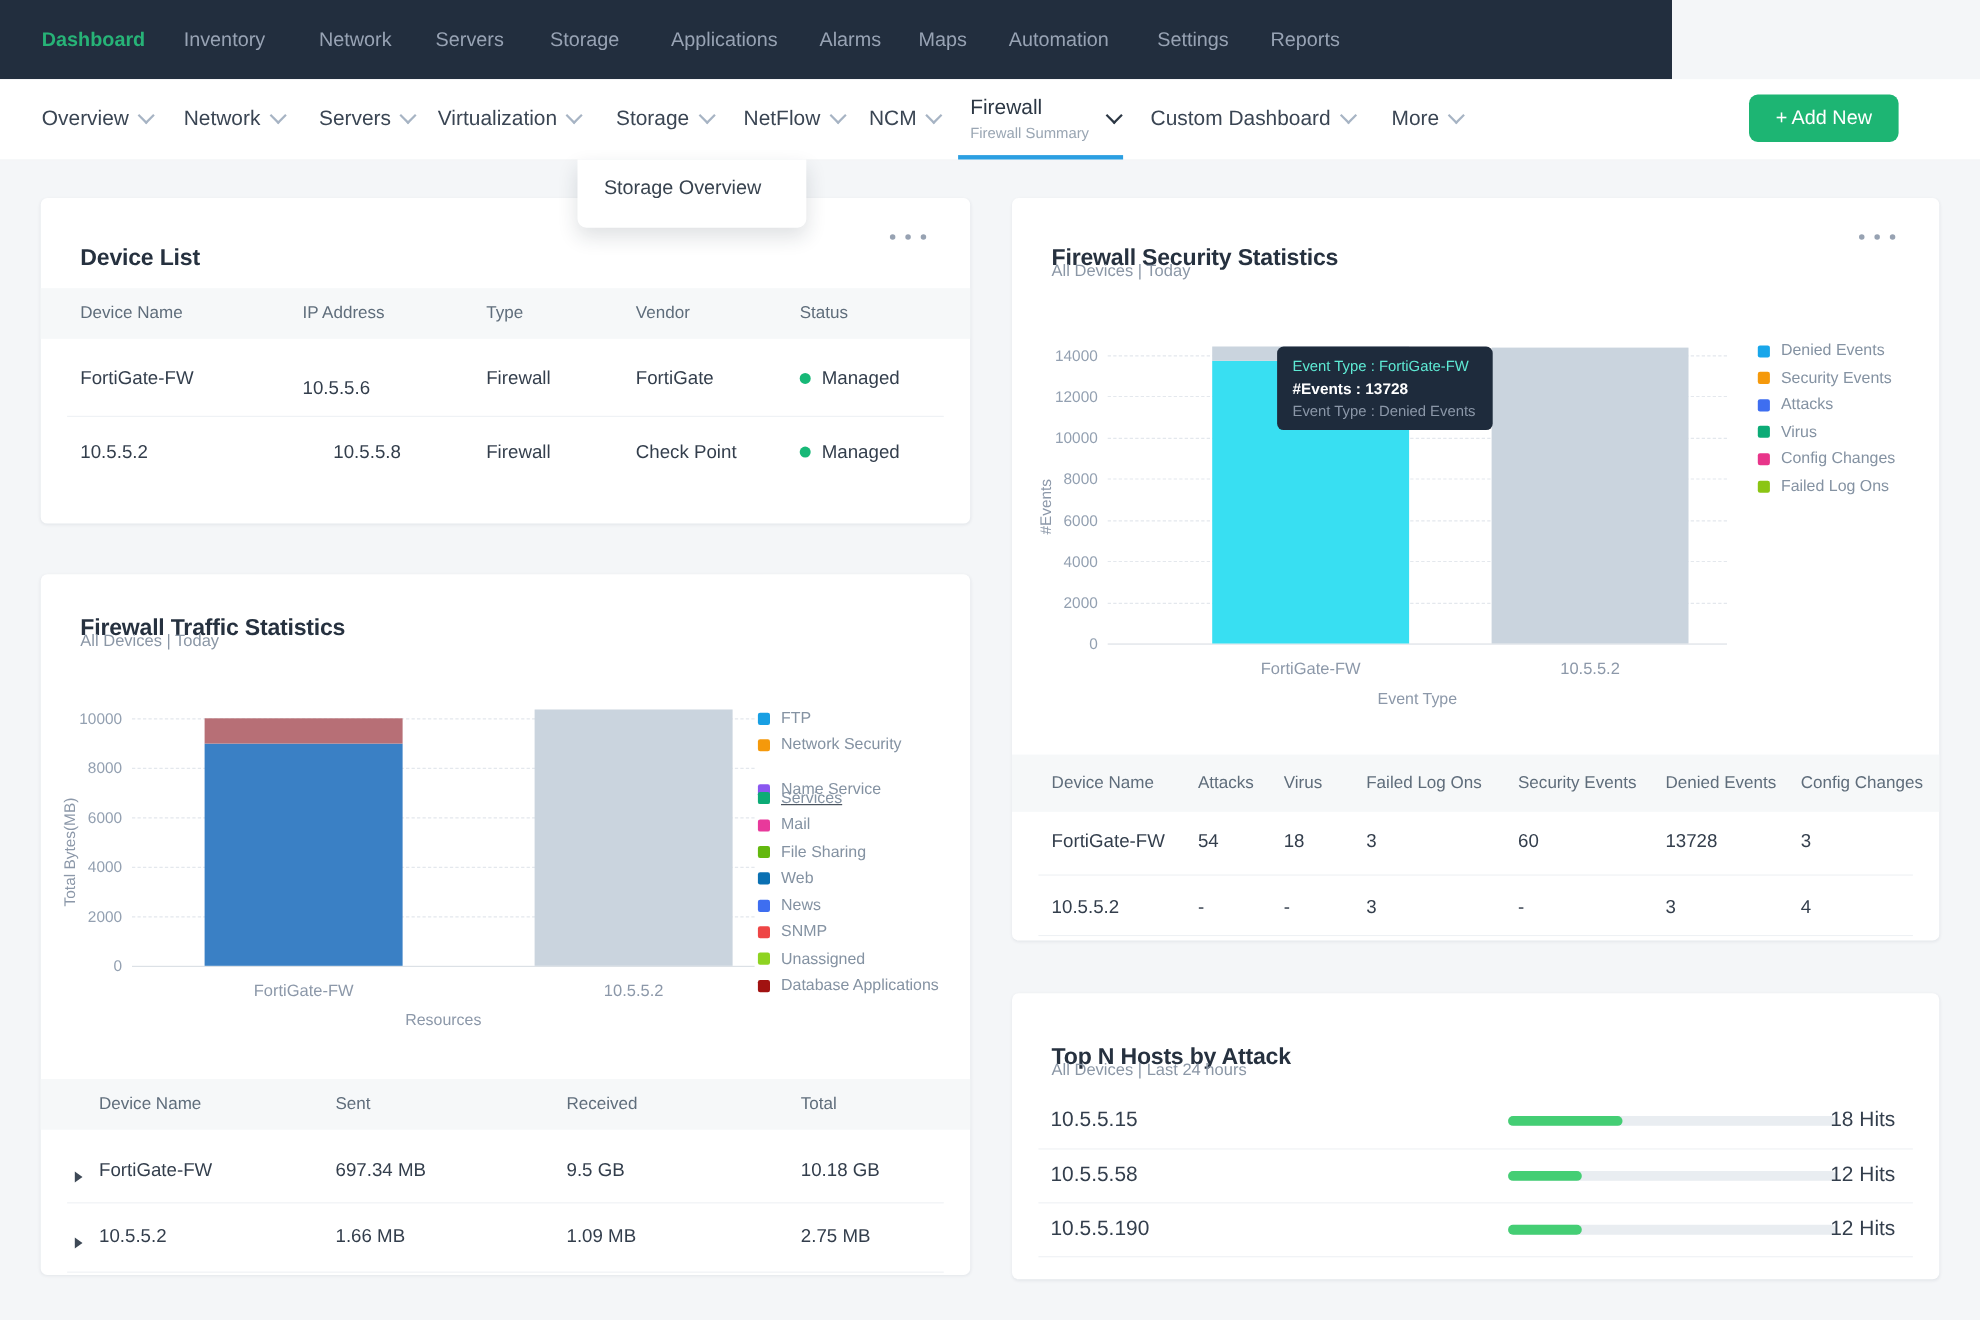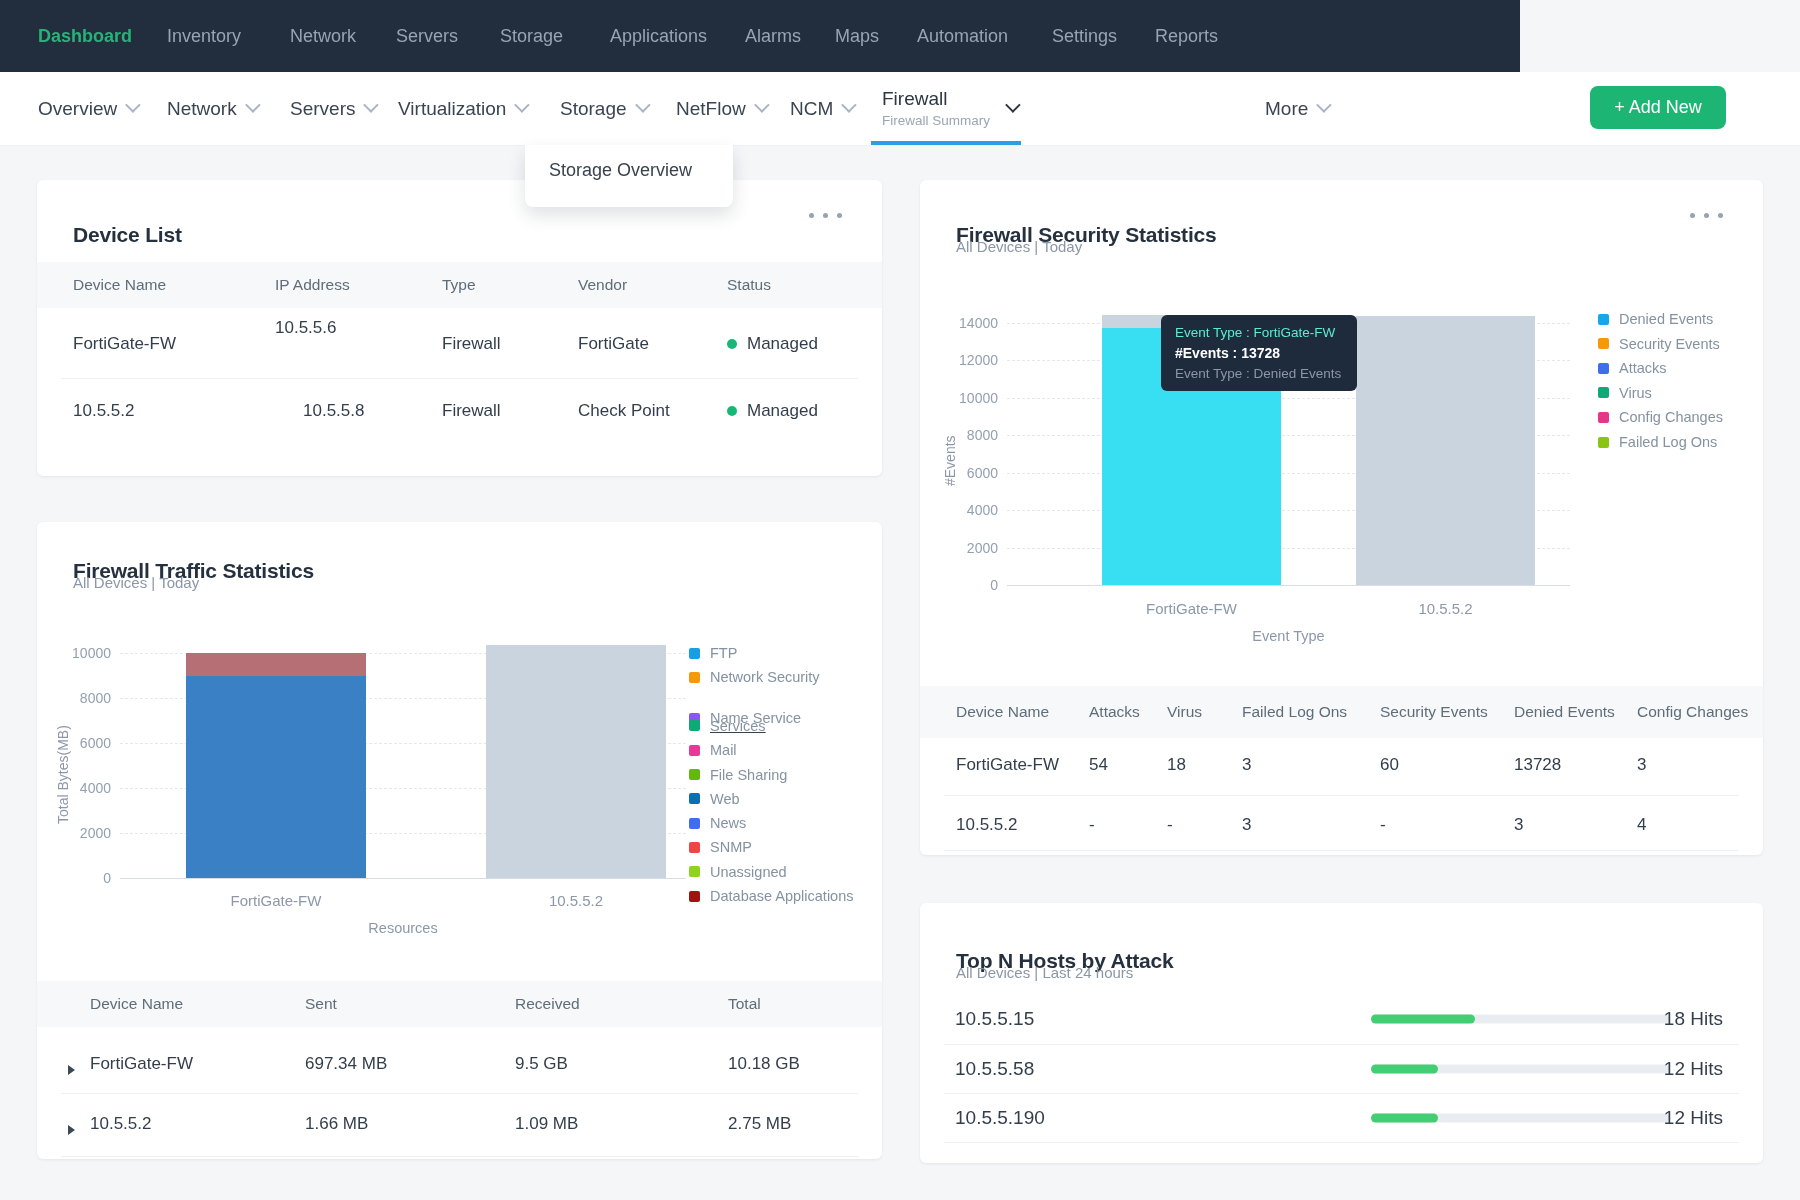--- a/index.html
+++ b/index.html
@@ -96,20 +96,21 @@
     </div>
     <span class="chev dark" style="margin-left:16px;"></span>
   </div>
 <div class="subnav-item" style="left: 38px;">Overview<span class="chev"></span></div>
     <div class="subnav-item" style="left: 167px;">Network<span class="chev"></span></div>
     <div class="subnav-item" style="left: 290px;">Servers<span class="chev"></span></div>
     <div class="subnav-item" style="left: 398px;">Virtualization<span class="chev"></span></div>
     <div class="subnav-item" style="left: 560px;">Storage<span class="chev"></span></div>
     <div class="subnav-item" style="left: 676px; align-items: center;">NetFlow<span class="chev"></span></div>
     <div class="subnav-item" style="left: 790px;">NCM<span class="chev"></span></div>
+    <div class="subnav-item" style="left: 1046px;">Custom Dashboard<span class="chev"></span></div>
     <div class="subnav-item" style="left: 1265px; justify-content: flex-end;">More<span class="chev"></span></div>
   </nav>
 <div id="fw-underline" class="abs"></div>
 <div id="add-new" class="abs">+ Add New</div>
 
 <div id="storage-dropdown" class="abs">
   <div class="dd-item">Storage Overview</div>
 </div>
 
 <section id="card-devicelist" class="card">
@@ -120,21 +121,21 @@
       <i></i>
     </div>
   <div id="dl-table">
       <div class="thead-band" style="top: 82px; height: 46px;"></div>
       <div class="th" style="left: 36px; top: 96px;">Device Name</div>
       <div class="th" style="left: 238px; top: 96px;">IP Address</div>
       <div class="th" style="left: 405px; top: 96px;">Type</div>
       <div class="th" style="left: 541px; top: 96px;">Vendor</div>
       <div class="th" style="left: 690px; top: 96px;">Status</div>
       <div class="td" style="left: 36px; top: 164px;">FortiGate-FW</div>
-      <div class="td" style="left: 238px; top: 148px;">10.5.5.6</div>
+      <div class="td" style="left: 238px; top: 173px;">10.5.5.6</div>
       <div class="td" style="left: 405px; top: 164px;">Firewall</div>
       <div class="td" style="left: 541px; top: 164px;">FortiGate</div>
       <div class="td" style="left: 690px; top: 164px; display: flex; align-items: center;"><span class="status-dot" style="background: rgb(23, 184, 119);"></span>Managed</div>
       <div class="rowline" style="top: 198px;"></div>
       <div class="td" style="left: 36px; top: 231px;">10.5.5.2</div>
       <div class="td" style="left: 238px; top: 231px; margin-left: 28px;">10.5.5.8</div>
       <div class="td" style="left: 405px; top: 231px;">Firewall</div>
       <div class="td" style="left: 541px; top: 231px;">Check Point</div>
       <div class="td" style="left: 690px; top: 231px; display: flex; align-items: center;"><span class="status-dot" style="background: rgb(23, 184, 119);"></span>Managed</div>
     </div>

